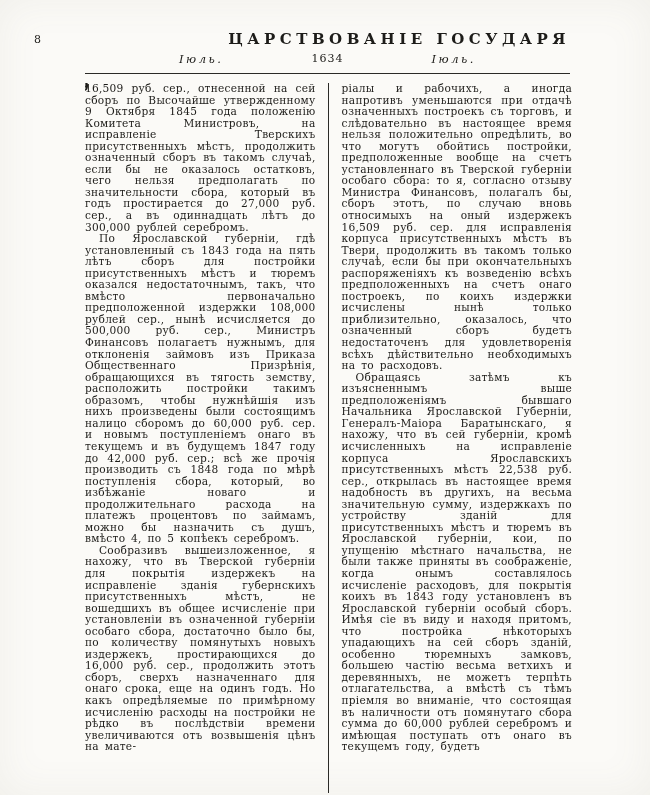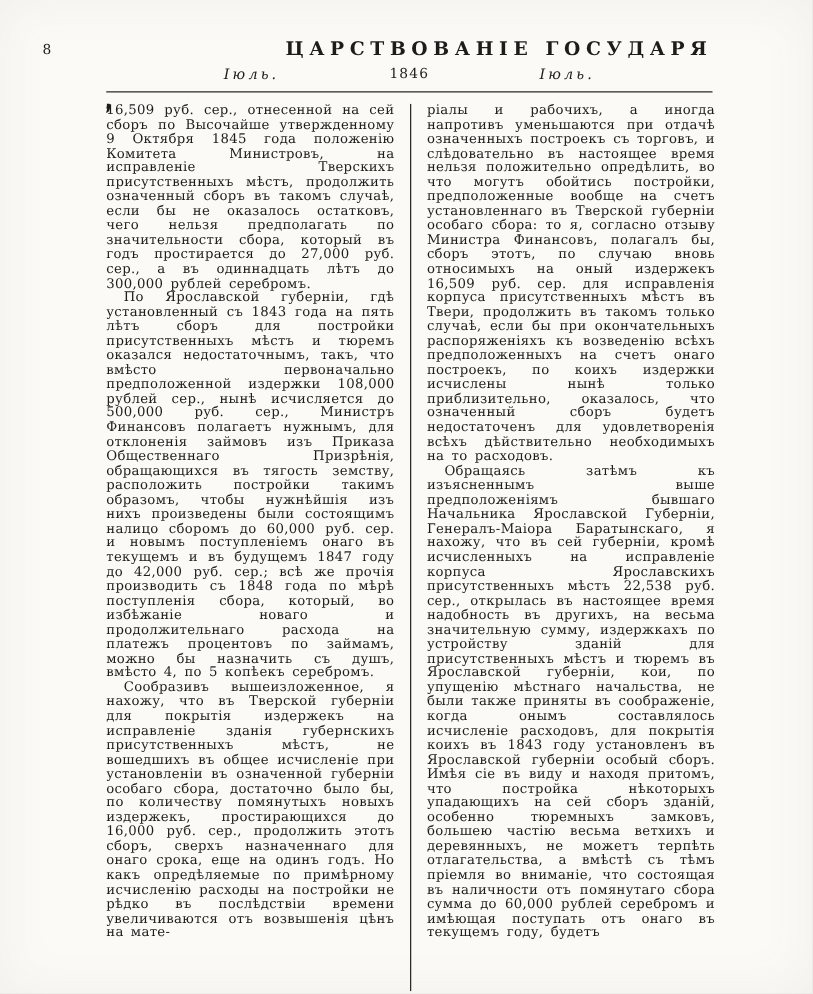--- a/index.html
+++ b/index.html
@@ -92,21 +92,21 @@
 </head>
 <body>
 
 <div class="page">
 
   <div class="header">
     <span class="page-num">8</span>
     <div class="title">ЦАРСТВОВАНІЕ ГОСУДАРЯ</div>
     <div class="subheader">
       <span class="month">Іюль.</span>
-      <span class="year">1846</span>
+      <span class="year">1634</span>
       <span class="month">Іюль.</span>
     </div>
     <hr class="rule">
   </div>
 
   <div class="columns">
 
     <div class="col col-left">
       <p class="para para-first">
         <span class="margin-num">20189</span>

